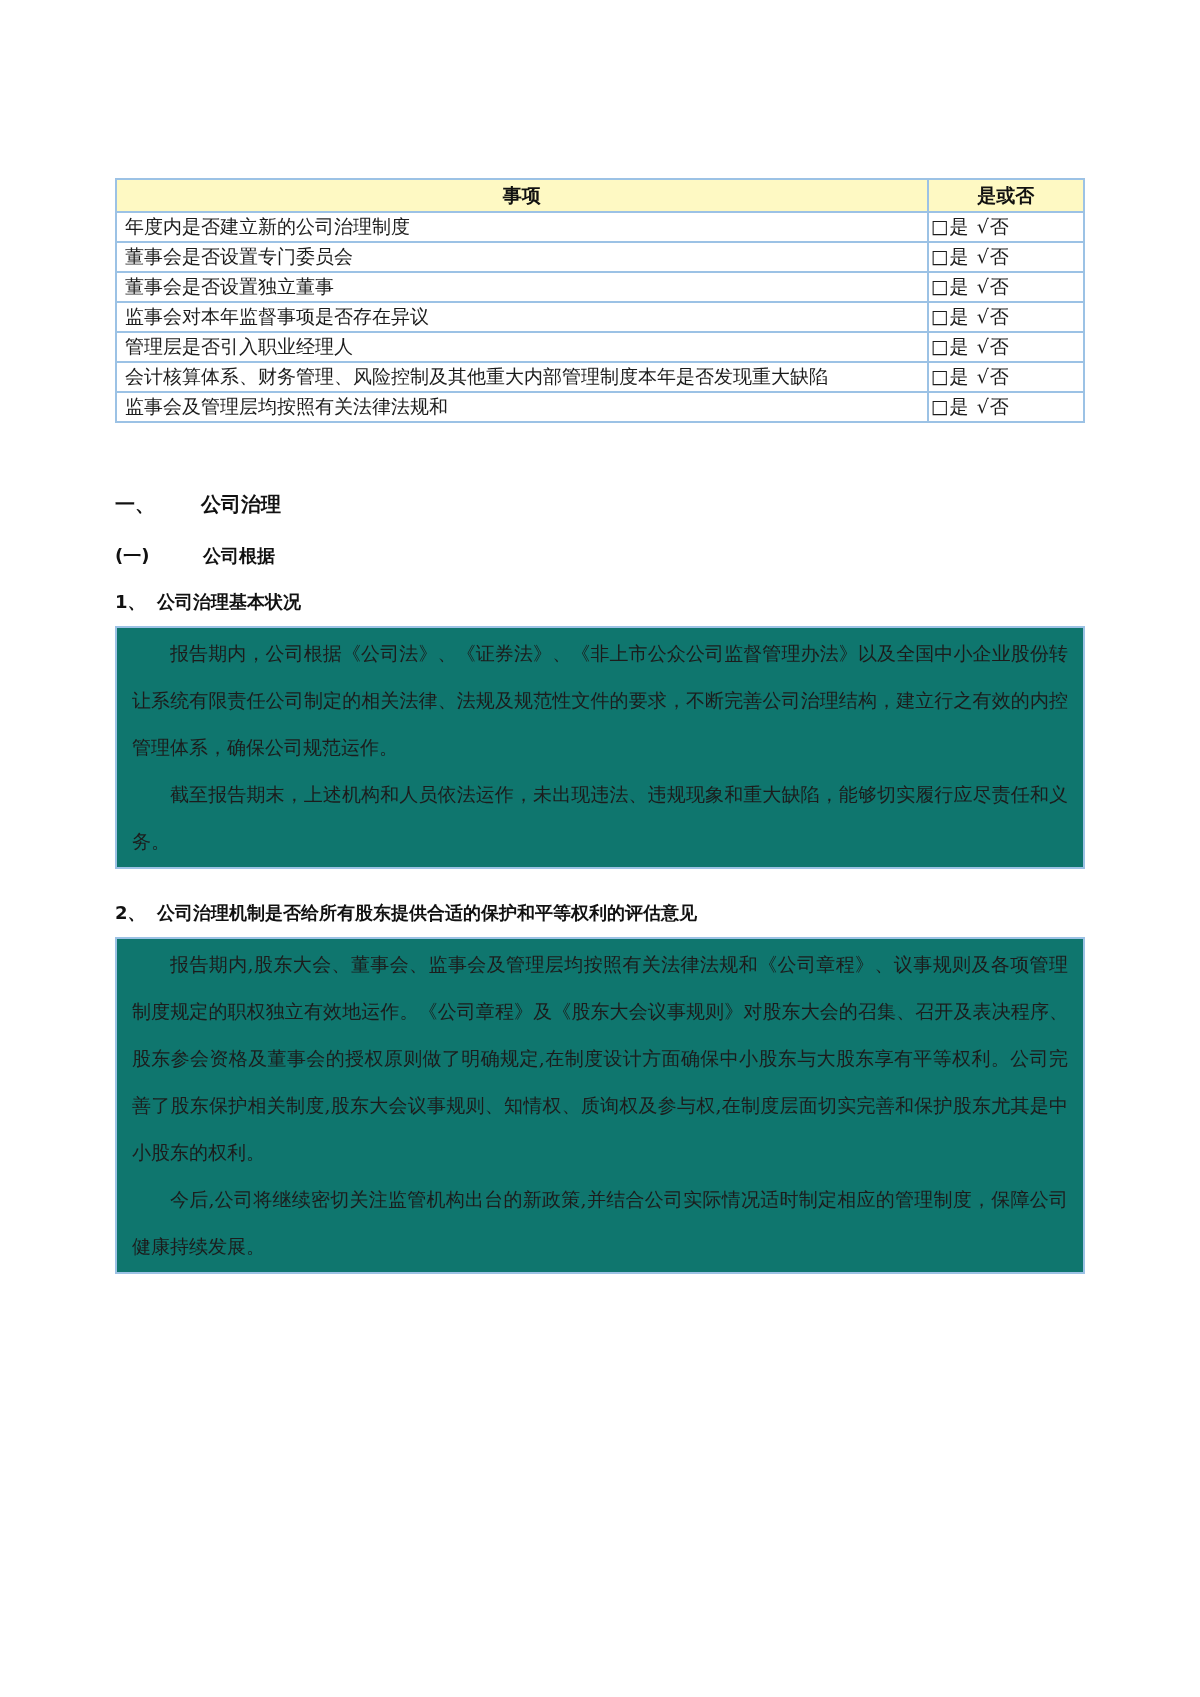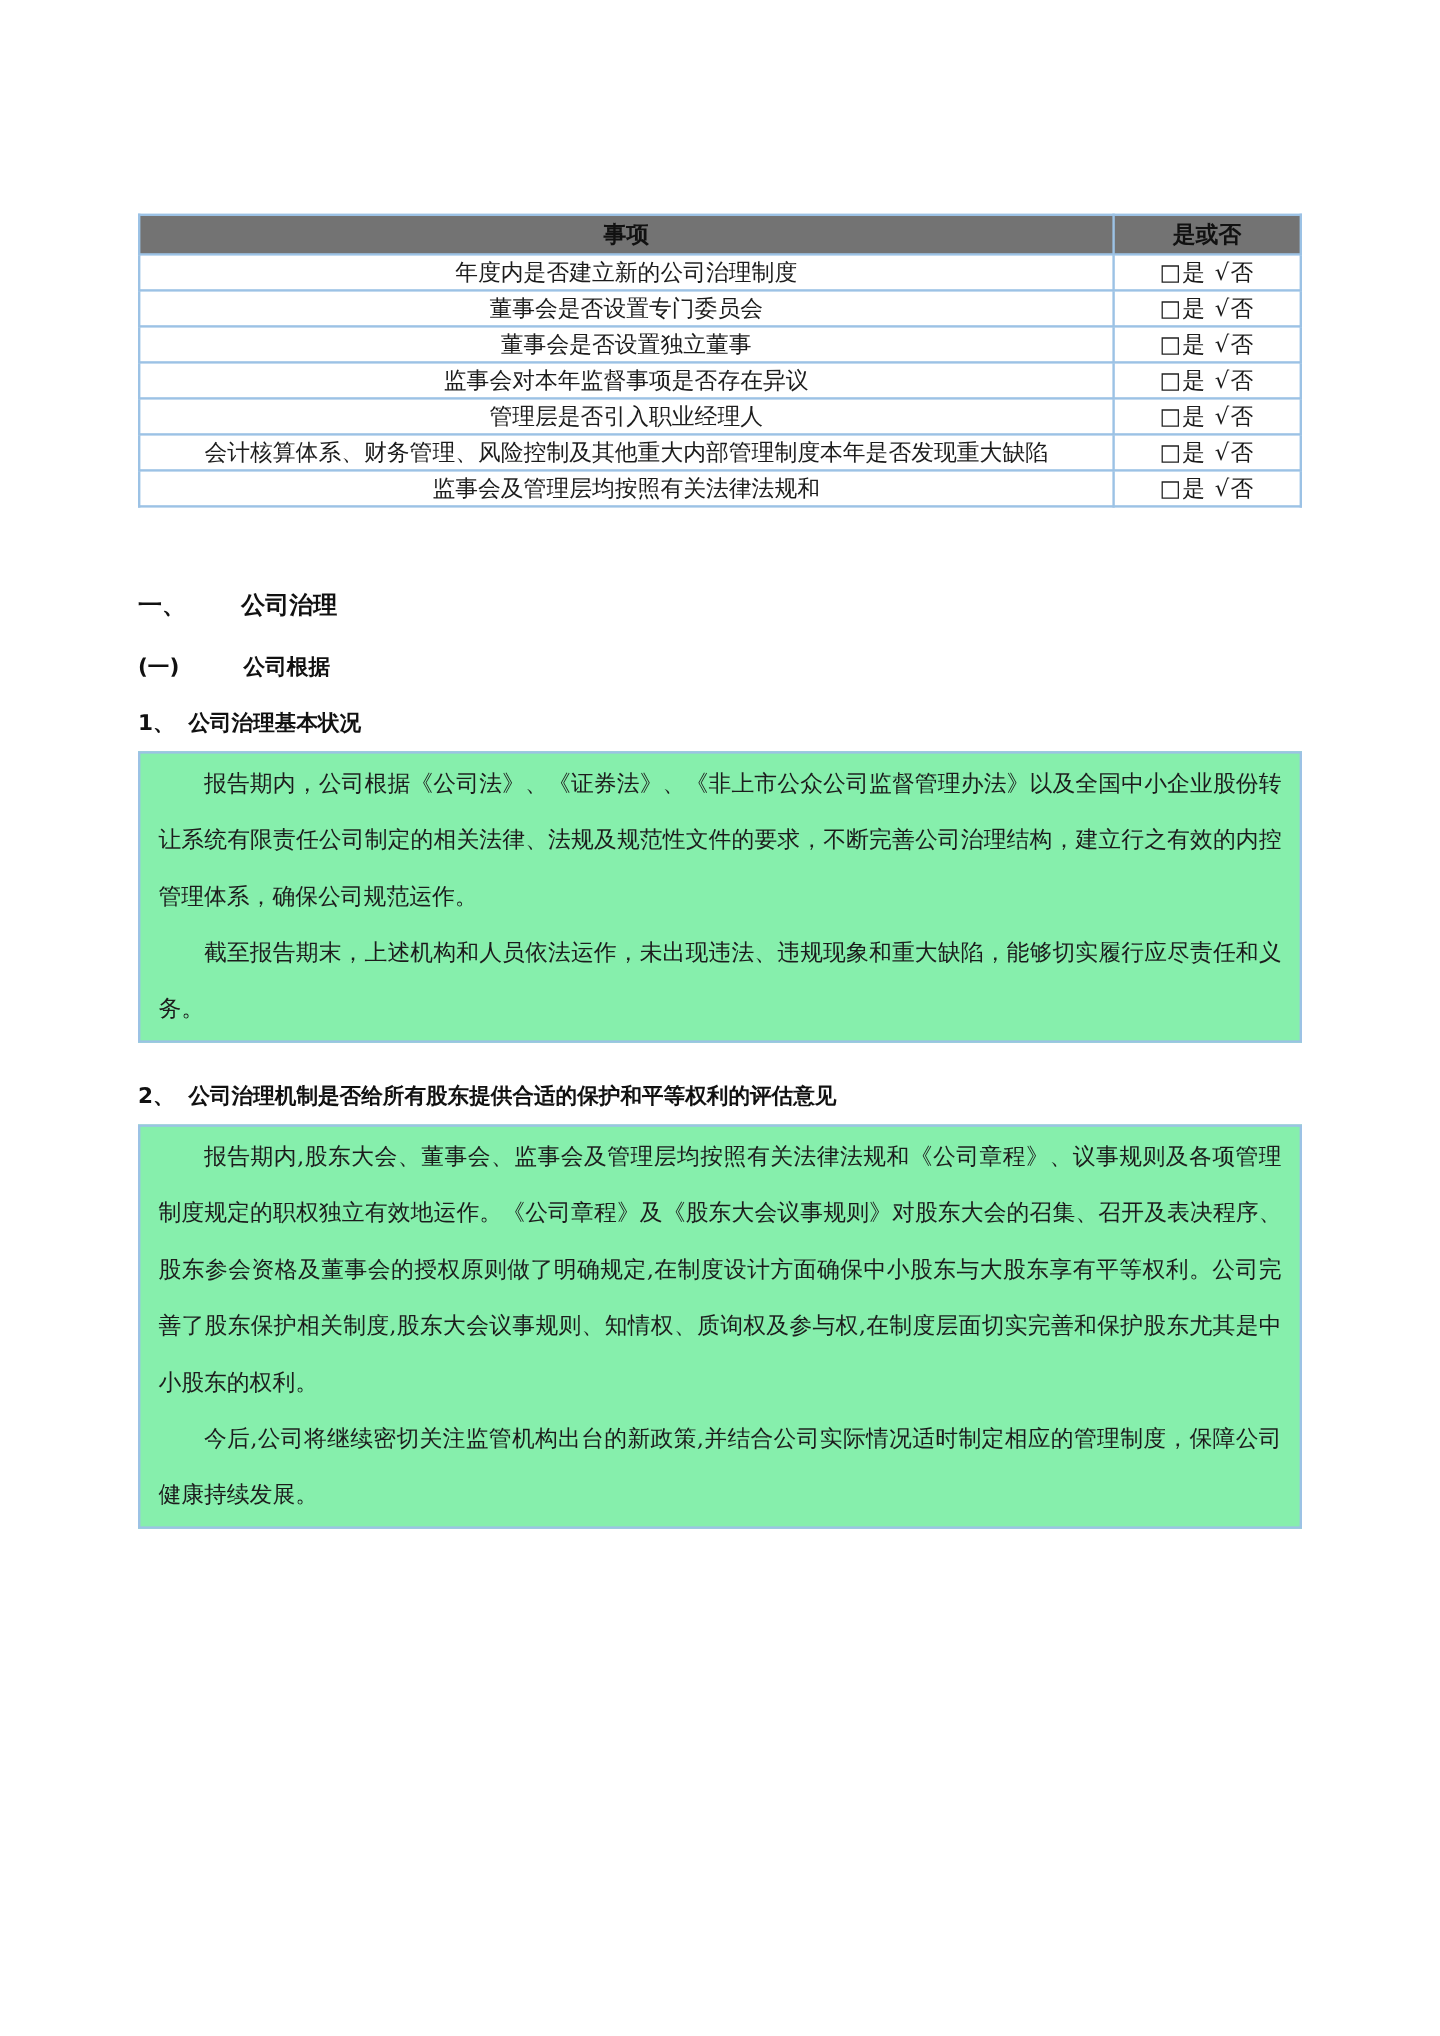--- a/index.html
+++ b/index.html
@@ -38,34 +38,34 @@
     width: 100%;
     border-collapse: collapse;
     margin-top: 38px;
     table-layout: fixed;
   }
   table.checklist th,
   table.checklist td {
     border: 2px solid #9CC2E5;
   }
   table.checklist th {
-    background: #737373;
+    background: #fef9c3;
     font-family: "DejaVu Sans", "Liberation Sans", sans-serif;
     font-weight: bold;
     font-size: 19px;
     height: 29px;
     text-align: center;
     padding: 1px 4px;
     color: #111;
   }
   table.checklist td {
     font-size: 19px;
     height: 26px;
     padding: 1px 8px;
-    text-align: center;
+    text-align: left;
     white-space: nowrap;
     overflow: hidden;
   }
   table.checklist col.c-item { width: 810px; }
   table.checklist col.c-ans  { width: 156px; }
   table.checklist td.ans {
     padding: 1px 2px;
     letter-spacing: 1px;
   }
 
@@ -84,21 +84,21 @@
   .hd-2 .num { width: 88px; }
   .hd-3 { margin-top: 22px; font-size: 18px; }
   .hd-3 .num { width: 42px; }
   .hd-3b { margin-top: 32px; }
 
   
   .text-box {
     border: 2px solid #9CC2E5;
     margin-top: 12px;
     padding: 2px 15px;
-    background: #86efac;
+    background: #0f766e;
   }
   .text-box p {
     margin: 0;
     font-size: 19px;
     line-height: 47px;
     text-indent: 2em;
     text-align: justify;
     color: #1c1c1c;
   }
 </style>

